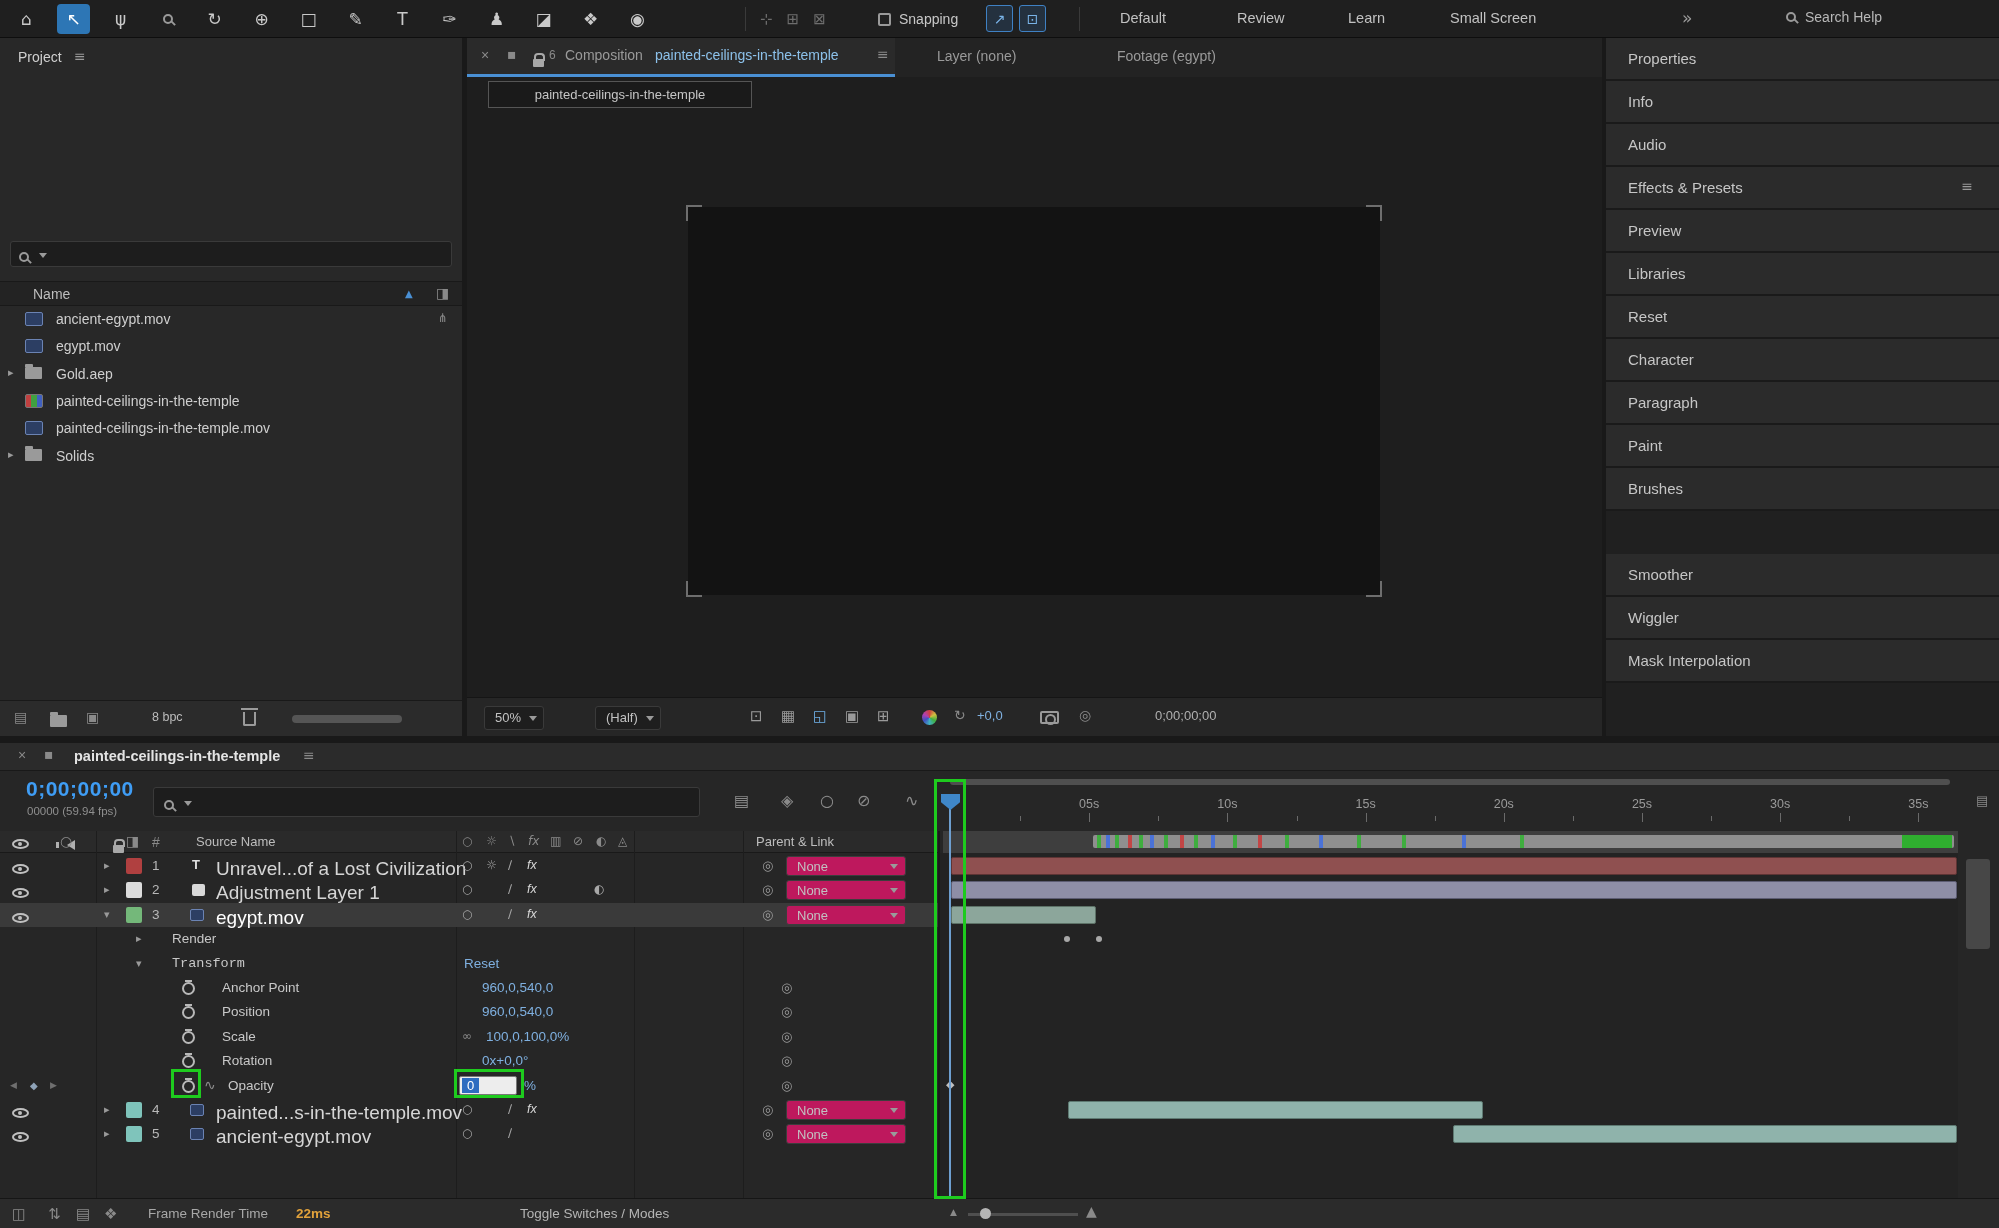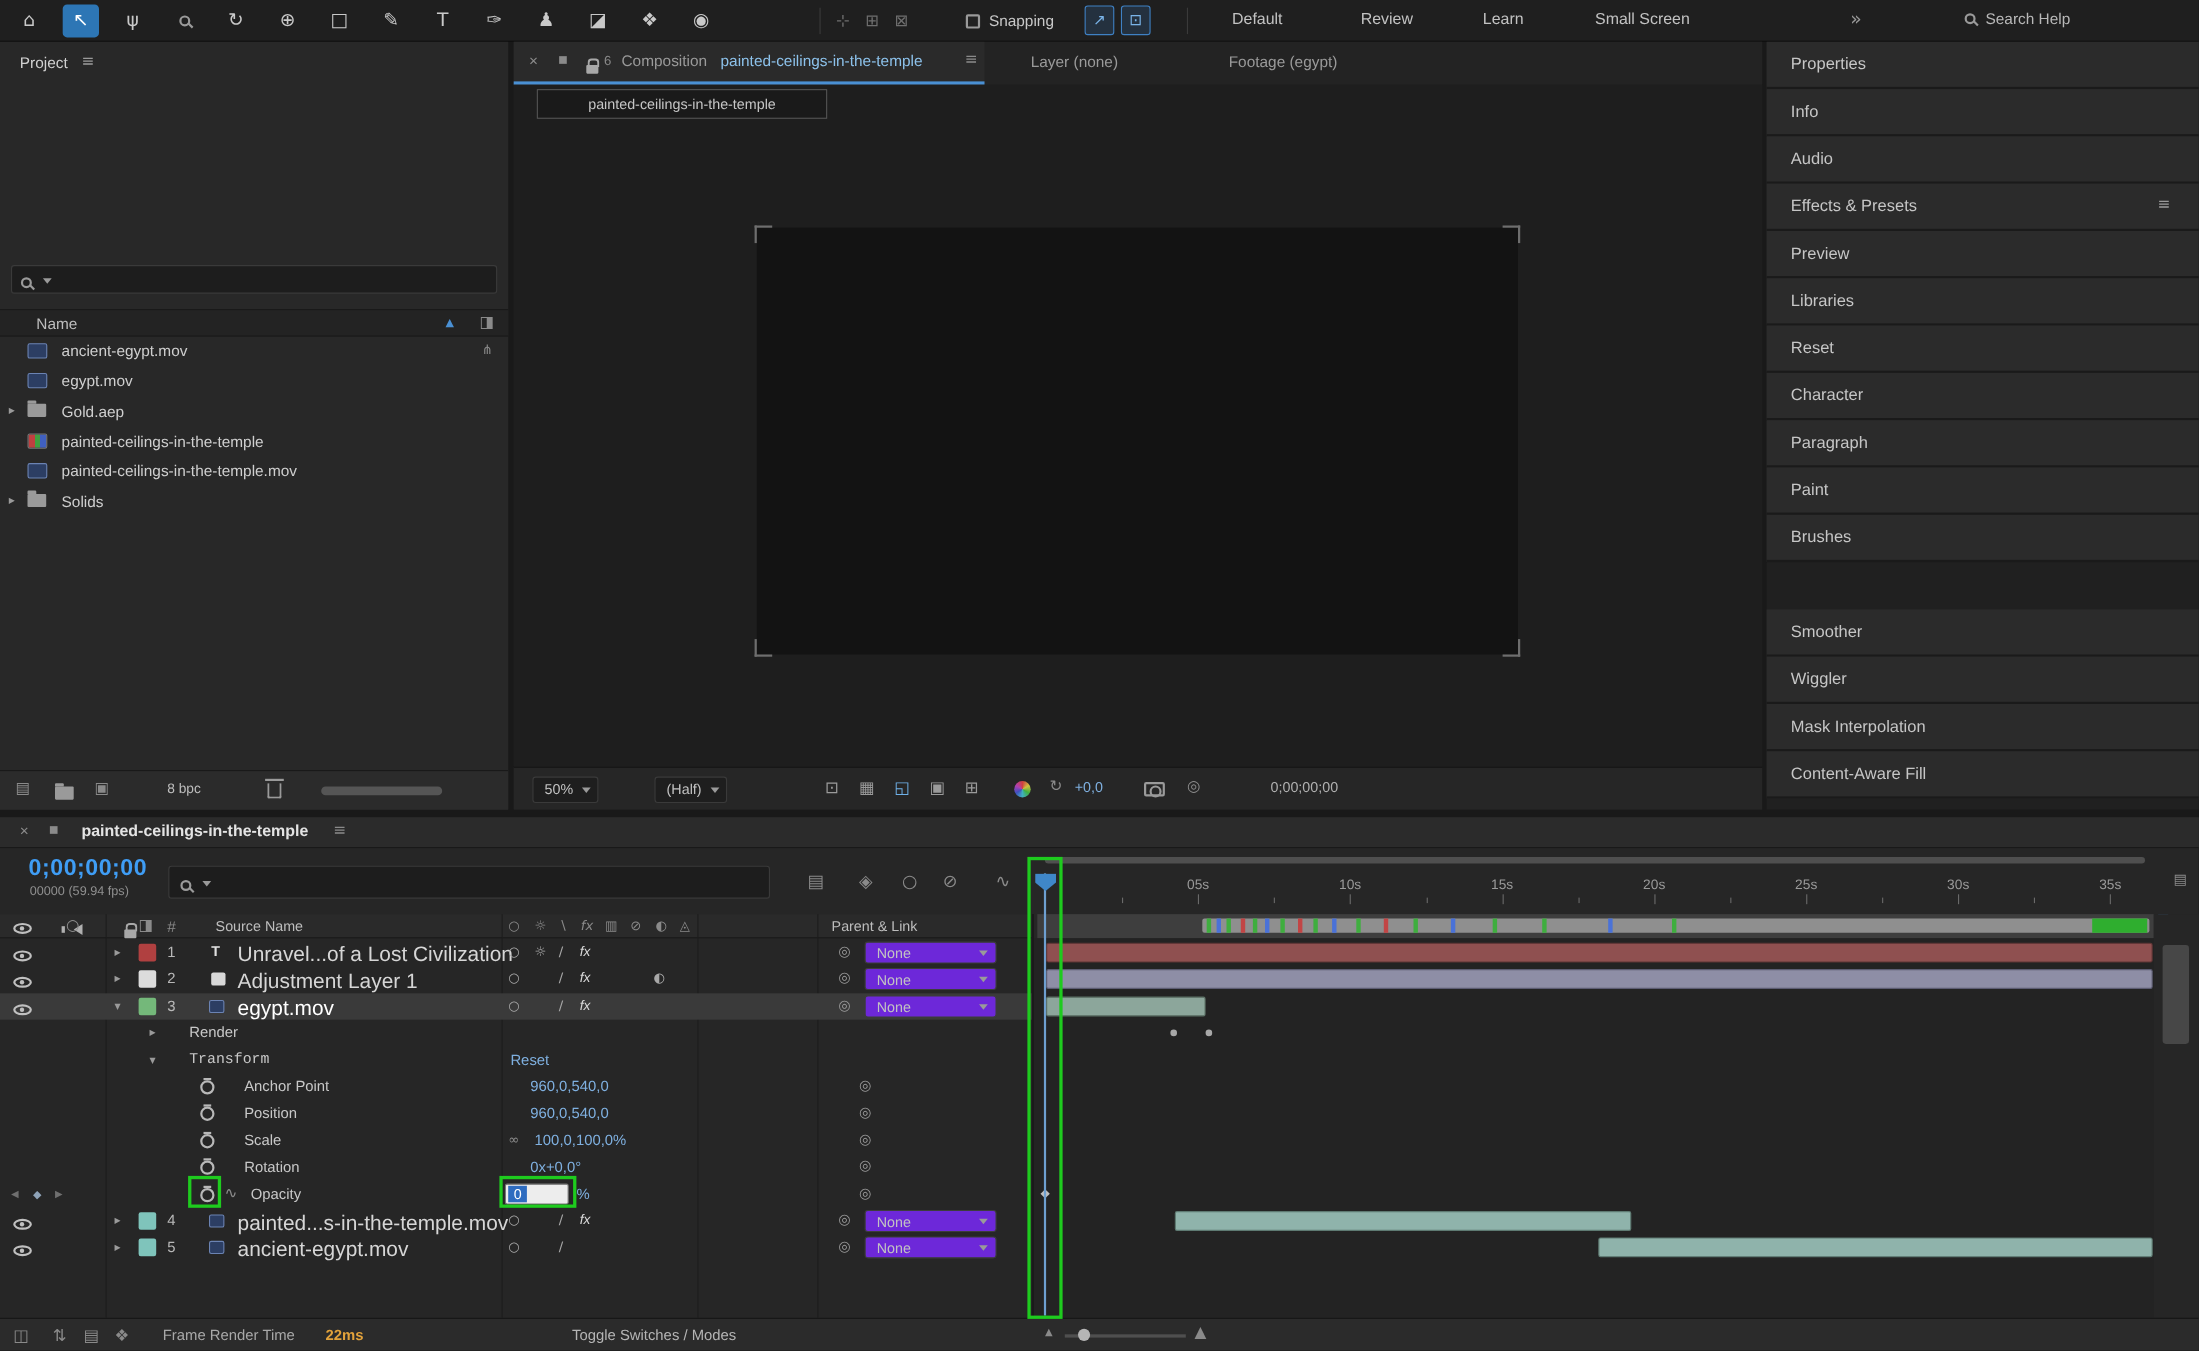--- a/index.html
+++ b/index.html
@@ -104,21 +104,21 @@
   .trow .twirl{position:absolute;top:5px;color:#9a9a9a;font-size:11px;}
   .labelsq{position:absolute;top:4px;width:16px;height:16px;border-radius:2px;}
   .rnum{position:absolute;top:4px;color:#b8b8b8;font-size:13.5px;}
   .rname{position:absolute;top:4px;color:#d6d6d6;font-size:19px;}
   .sel .rname{color:#ffffff;}
   .srcT{position:absolute;top:3px;color:#e0e0e0;font-weight:bold;font-size:13px;}
   .srcAdj{position:absolute;top:6px;width:13px;height:12px;background:#d8d8d8;border-radius:2px;}
   .sw{position:absolute;top:4px;color:#a8a8a8;font-size:12px;}
   .fx{position:absolute;top:4px;color:#d8d8d8;font-size:12.5px;font-style:italic;}
   .pick{position:absolute;top:4px;color:#9a9a9a;font-size:13px;}
-  .dd{position:absolute;top:2px;width:120px;height:20px;background:#6d28d9;border:1px solid #3d3d3d;border-radius:3px;}
+  .dd{position:absolute;top:2px;width:120px;height:20px;background:#be185d;border:1px solid #3d3d3d;border-radius:3px;}
   .ddtext{position:absolute;left:10px;top:2px;font-size:13px;color:#c2c2c2;}
   .dd .caret{position:absolute;right:7px;top:7px;}
   .glabel{position:absolute;top:4px;color:#c8c8c8;font-size:13.5px;}
   .plabel{position:absolute;top:4px;color:#c8c8c8;font-size:13.5px;}
   .val{position:absolute;top:4px;color:#7fb0e0;font-size:13.5px;}
   .lbar{position:absolute;top:3px;height:18px;border:1px solid;border-radius:2px;}
   .kfdot{position:absolute;top:9px;width:6px;height:6px;border-radius:50%;background:#a8a8a8;}
   .kfdiamond{position:absolute;top:4px;font-size:11px;color:#c0c0c0;}
   .knav{position:absolute;top:6px;font-size:9px;color:#6f6f6f;}
   .knav.kd{color:#8fa3b8;font-size:10px;}
@@ -347,23 +347,20 @@
       </div>
       <div class="side-panel" style="top: 516px;">
         <span class="sp-label">Smoother</span>
       </div>
       <div class="side-panel" style="top: 559px;">
         <span class="sp-label">Wiggler</span>
       </div>
       <div class="side-panel" style="top: 602px;">
         <span class="sp-label">Mask Interpolation</span>
       </div>
-      <div class="side-panel" style="top: 645px;">
-        <span class="sp-label">Content-Aware Fill</span>
-      </div>
     </div>
 
   <div id="timeline">
     <div id="tl-tabbar">
       <span class="ab dim" style="left:18px;top:4px">×</span>
       <span class="ab glyph dim" style="left:44px;top:3px">▪</span>
       <span class="ab" style="left:74px;top:5px;font-weight:bold;color:#e4e4e4;font-size:14.5px">painted-ceilings-in-the-temple</span>
       <span class="ab glyph dim" style="left:303px;top:4px">≡</span>
     </div>
 

